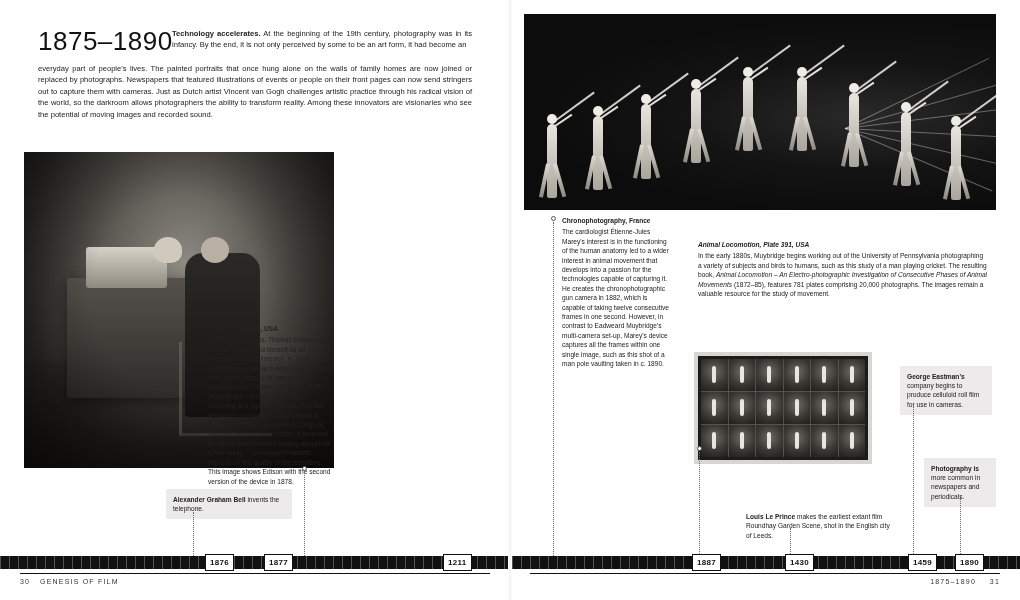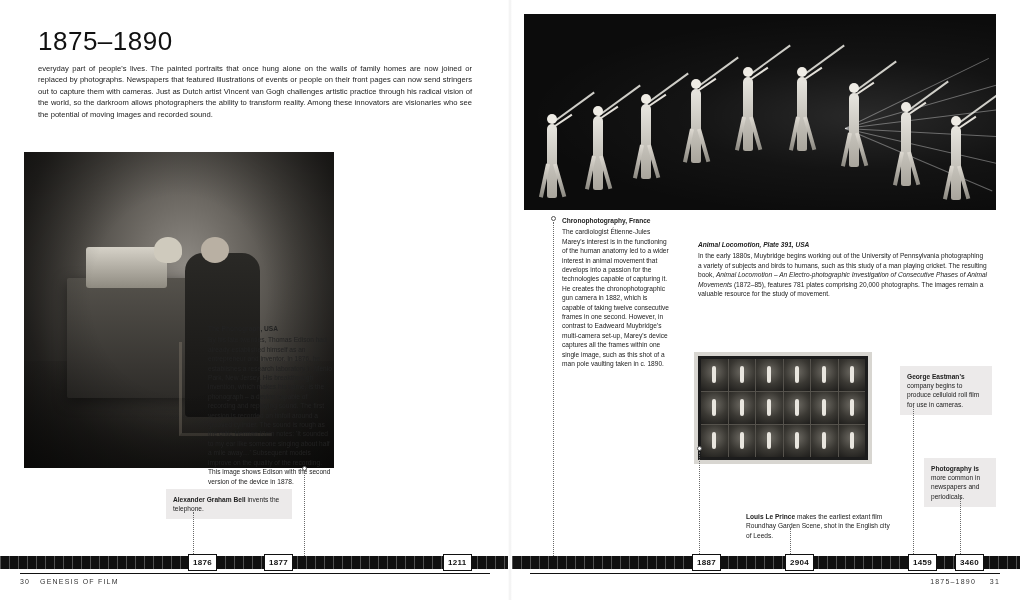--- a/index.html
+++ b/index.html
@@ -266,20 +266,23 @@
 </style>
 </head>
 <body>
 
 <div id="page">
 
   <div class="gutter"></div>
 
   <div class="era-title">1875–1890</div>
 
+  <div class="intro">
+    <span class="lead">Technology accelerates.</span><span> At the beginning of the 19th century, photography was in its infancy. By the end, it is not only perceived by some to be an art form, it had become an</span>
+  </div>
   <div class="intro-wide">everyday part of people's lives. The painted portraits that once hung alone on the walls of family homes are now joined or replaced by photographs. Newspapers that featured illustrations of events or people on their front pages can now send stringers out to capture them with cameras. Just as Dutch artist Vincent van Gogh challenges artistic practice through his radical vision of the world, so the darkroom allows photographers the ability to transform reality. Among these innovators are visionaries who see the potential of moving images and recorded sound.</div>
 
   <div class="photo" id="edison-photo">
     <div class="floor"></div>
     <div class="table"></div>
     <div class="phonograph"></div>
     <div class="phono-horn"></div>
     <div class="chair"></div>
     <div class="figure"></div>
     <div class="head"></div>
@@ -294,21 +297,21 @@
   <div class="note" style="left:166px; top:489px; width:126px;">
     <b>Alexander Graham Bell</b><span> invents the telephone.</span>
   </div>
   <div class="dot" style="left:302px; top:466px;"></div>
   <div class="leader" style="left:304px; top:471px; height:85px;"></div>
   <div class="leader" style="left:193px; top:512px; height:44px;"></div>
 
   <div class="timeline-bar" id="timeline-left">
     <div class="tl-ticks"></div>
   </div>
-  <div class="year" style="left:188px;text-align:center;">1876</div>
+  <div class="year" style="left:205px;text-align:center;">1876</div>
   <div class="year" style="left:264px;">1877</div>
   <div class="year" style="left:443px;">1211</div>
 
   <div class="footer-rule" id="footer-rule-left"></div>
   <div class="folio" id="folio-left-num">30</div>
   <div class="folio" id="folio-left-text">GENESIS OF FILM</div>
 
   <div class="photo" id="fencers-photo">
     <div class="glow"></div>
     <div class="ray" style="transform: rotate(-26deg);"></div>
@@ -442,21 +445,21 @@
   <div class="dot" style="left:697px; top:446px;"></div>
   <div class="leader" style="left:699px; top:452px; height:104px;"></div>
   <div class="leader" style="left:790px; top:528px; height:28px;"></div>
   <div class="leader" style="left:913px; top:404px; height:152px;"></div>
   <div class="leader" style="left:960px; top:496px; height:60px;"></div>
 
   <div class="timeline-bar" id="timeline-right">
     <div class="tl-ticks"></div>
   </div>
   <div class="year" style="left:692px;text-align:center;">1887</div>
-  <div class="year" style="left:785px;">2904</div>
+  <div class="year" style="left:785px;">1430</div>
   <div class="year" style="left:908px;">1459</div>
-  <div class="year" style="left:955px;">3460</div>
+  <div class="year" style="left:955px;">1890</div>
 
   <div class="footer-rule" id="footer-rule-right"></div>
   <div class="folio" id="folio-right-text">1875–1890</div>
   <div class="folio" id="folio-right-num">31</div>
 
 </div>
 
 </body></html>

